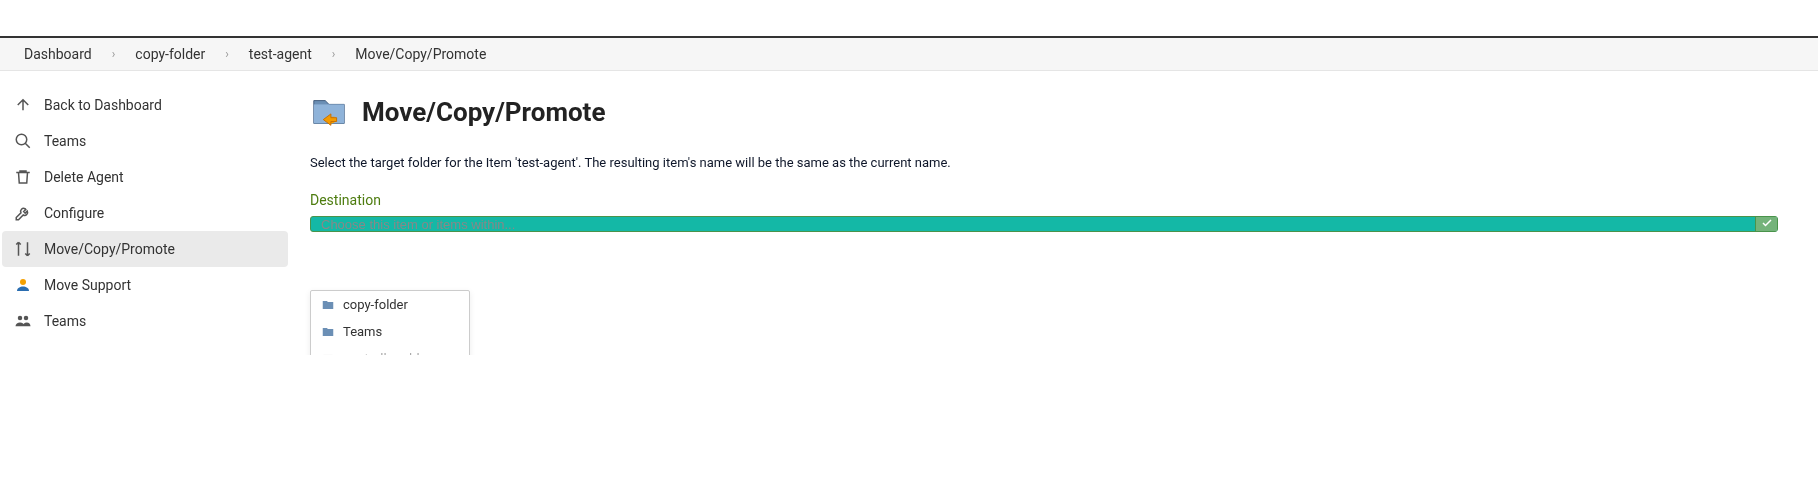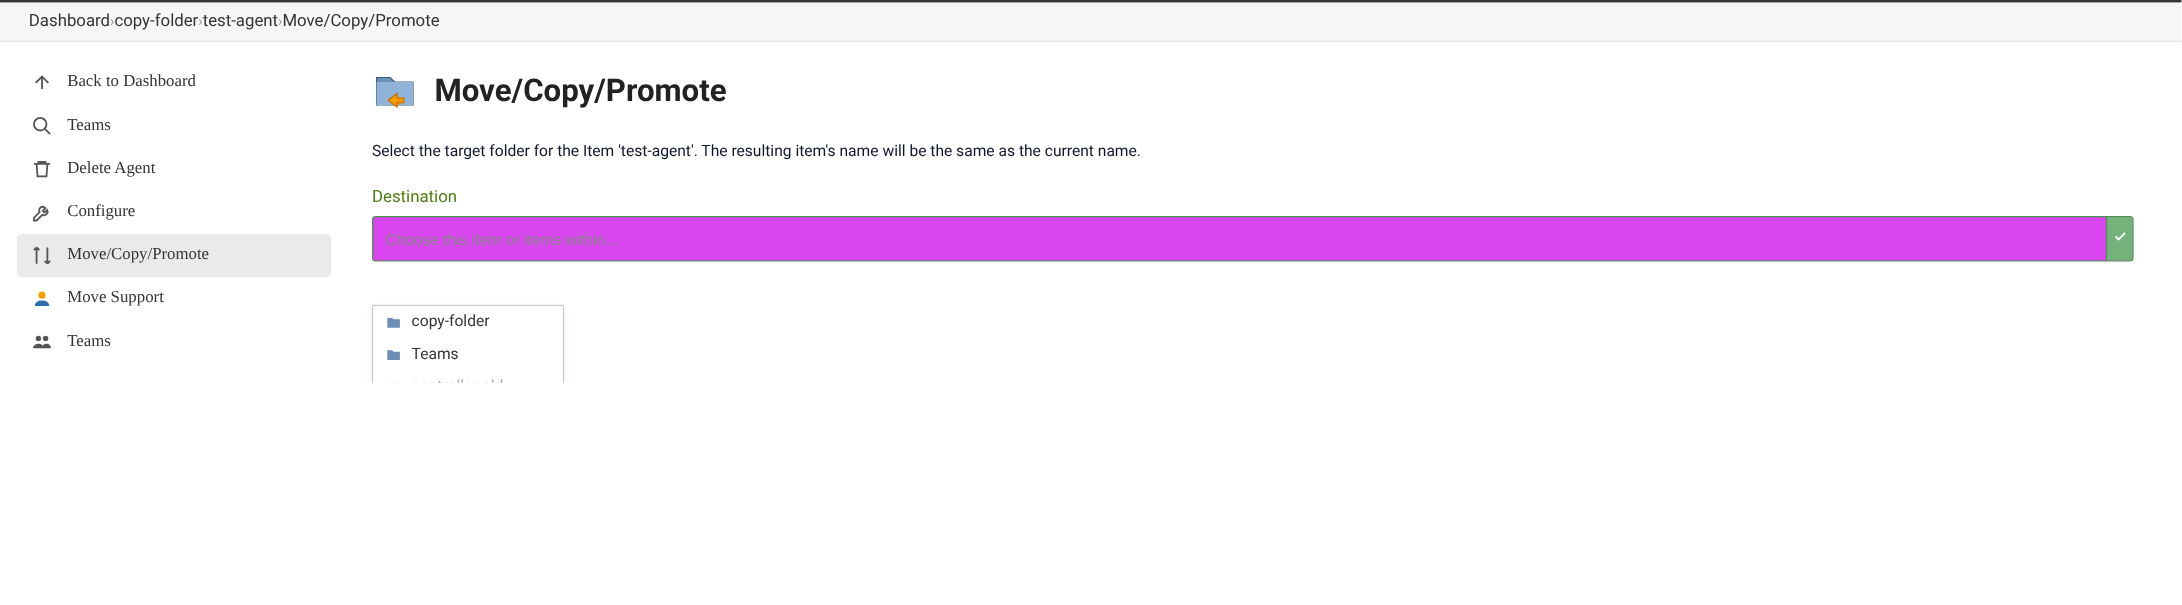--- a/index.html
+++ b/index.html
@@ -9,34 +9,34 @@
       color: #333;
       background: #fff;
     }
     .breadcrumb-bar {
       background: #f6f6f6;
       border-top: 2px solid #333;
       border-bottom: 1px solid #e5e5e5;
       padding: 8px 24px;
       display: flex;
       align-items: center;
-      gap: 0;
+      gap: 20px;
+      margin-top: 36px;
     }
     .breadcrumb-item {
       color: #333;
       cursor: pointer;
     }
     .breadcrumb-item.current { cursor: default; }
     .breadcrumb-sep { color: #999; font-size: 12px; }
     .layout { display: flex; }
     .sidebar {
       width: 290px;
-      padding: 16px 14px;
+      padding: 16px 2px;
       flex-shrink: 0;
-      font-family: Liberation Serif, serif;
     }
     .sidebar-item {
       display: flex;
       align-items: center;
       gap: 12px;
       padding: 9px 12px;
       border-radius: 4px;
       cursor: pointer;
       color: #333;
     }
@@ -76,22 +76,22 @@
     }
     .field-label {
       font-size: 14px;
       color: #4d7c0f;
       margin-bottom: 8px;
     }
     .combo {
       display: flex;
       border: 1px solid #4a934a;
       border-radius: 3px;
-      background: #d946ef;
-      height: 38px;
+      background: #14b8a6;
+      height: 16px;
       position: relative;
     }
     .combo-input {
       flex: 1;
       border: none;
       background: transparent;
       padding: 0 10px;
       font-size: 13px;
       color: #333;
       outline: none;

